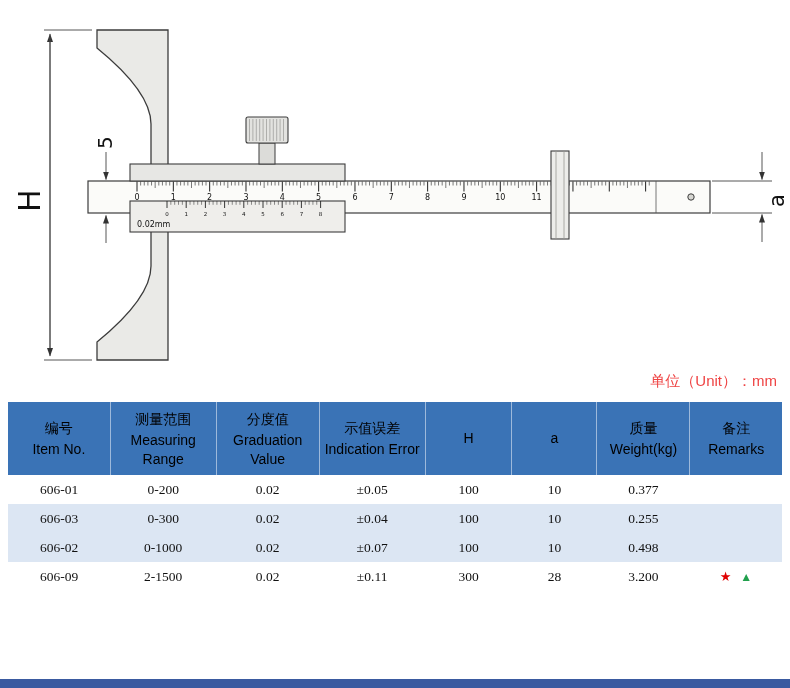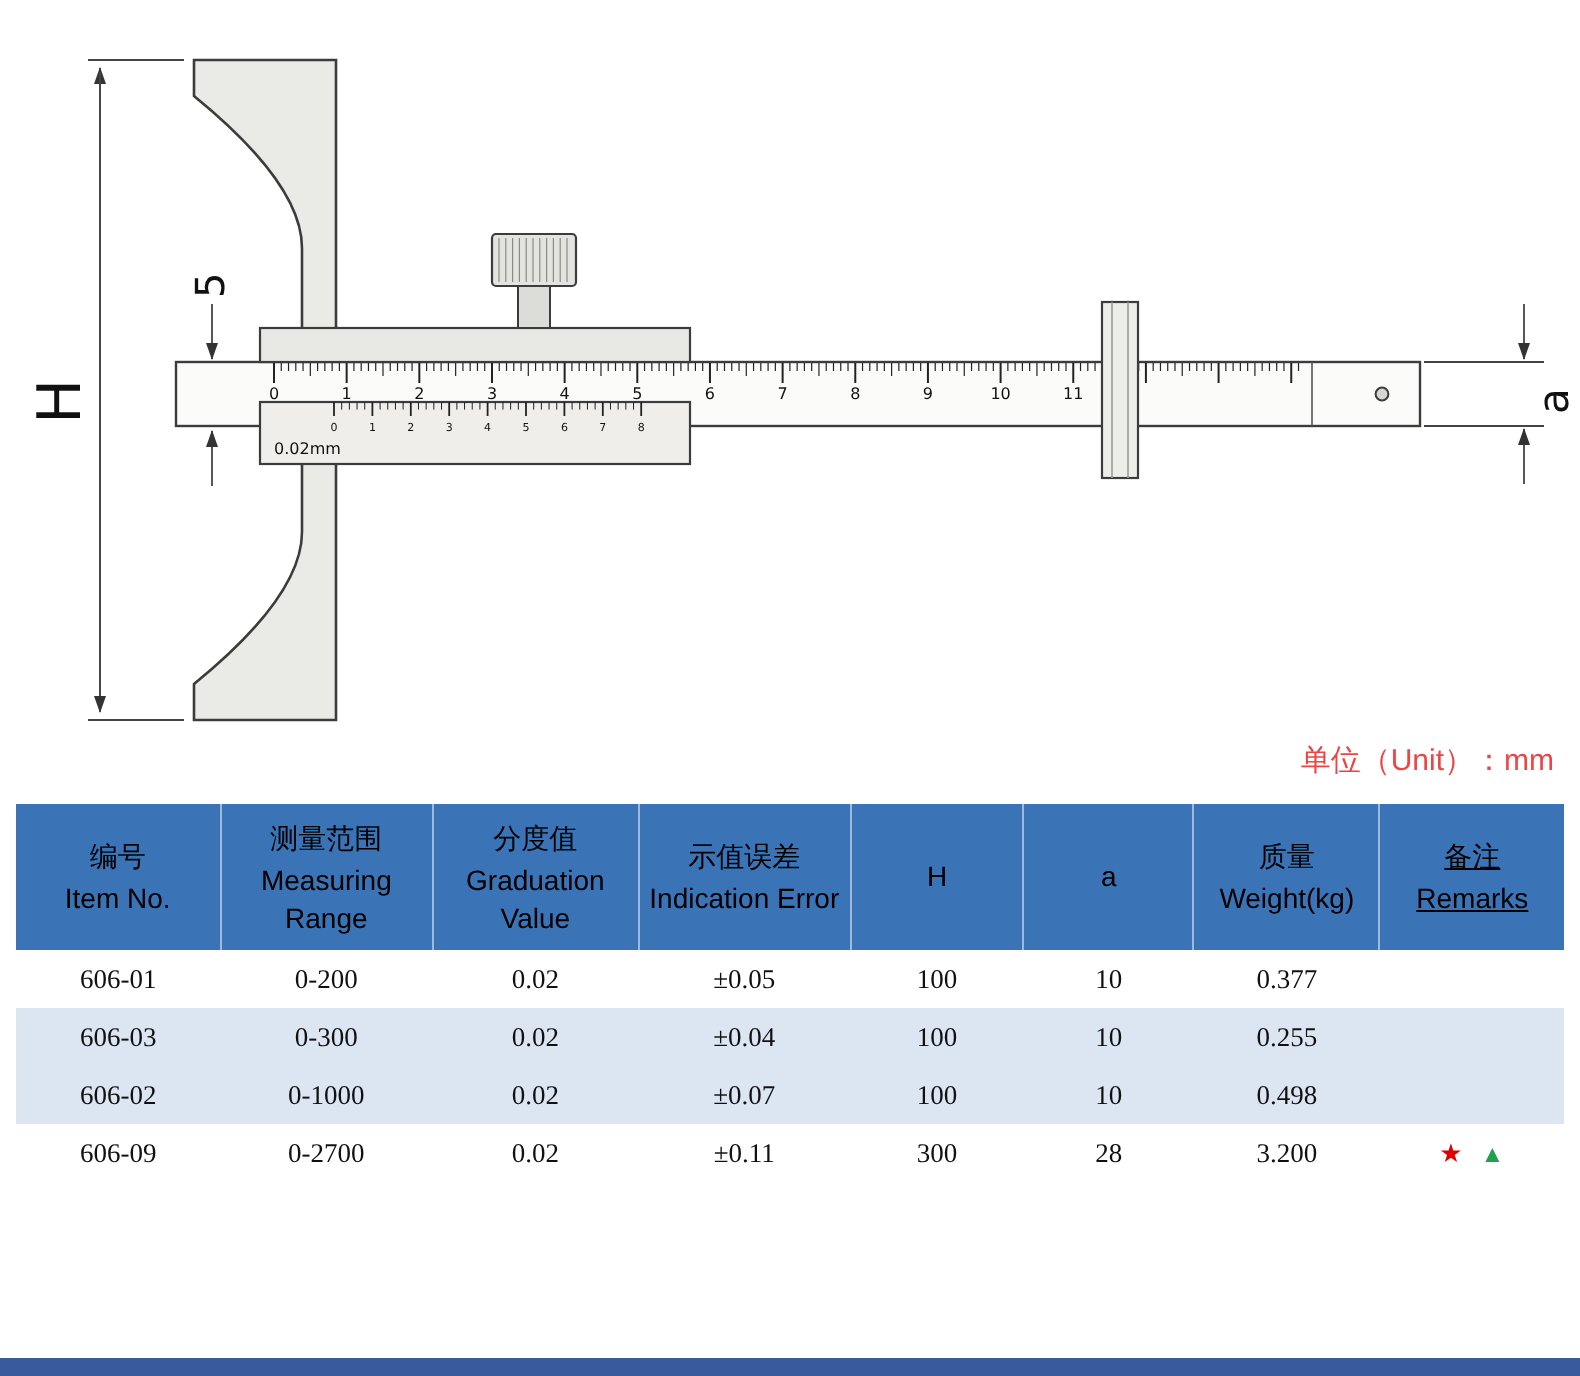--- a/index.html
+++ b/index.html
@@ -5,21 +5,21 @@
   html,body{margin:0;padding:0;width:790px;height:688px;overflow:hidden;background:#fff;
             font-family:"Liberation Sans",sans-serif;}
   .page{position:relative;width:790px;height:688px;background:#fff;}
   svg text{font-family:"DejaVu Sans",sans-serif;}
 
   .unit-note{position:absolute;top:368px;right:13px;font-size:15px;line-height:26px;color:#ef4444;}
 
   table.spec{position:absolute;top:402px;left:8px;width:774px;border-collapse:collapse;table-layout:fixed;}
   thead th{background:var(--header-bg,#3a73b6);color:#000000;font-weight:normal;vertical-align:middle;
            padding:7px 0;border-right:1px solid rgba(255,255,255,.5);}
-  thead th:last-child{border-right:none;text-decoration:underline;}
+  thead th:last-child{border-right:none;}
   th .zh{display:block;font-size:14px;line-height:1.55;}
   th .en{display:block;font-size:14px;line-height:1.35;}
   tbody td{height:29px;padding:0 2px;text-align:center;vertical-align:middle;
            font-family:"Liberation Serif",serif;font-size:13.5px;color:#111;margin-top:20px;}
   tr.alt td{background:var(--row-alt-bg,#dce6f3);}
   .star{color:var(--star-red,#e00000);font-size:13px;margin-right:9px;}
   .tri{color:var(--triangle-green,#21a04d);font-size:12px;}
 
   .bottom-bar{position:absolute;left:0;bottom:0;width:790px;height:9px;background:var(--bottom-bar,#3a5aa0);}
 </style>
@@ -386,21 +386,21 @@
         <td>0-1000</td>
         <td>0.02</td>
         <td>±0.07</td>
         <td>100</td>
         <td>10</td>
         <td>0.498</td>
         <td></td>
       </tr>
       <tr>
         <td>606-09</td>
-        <td>0-2700</td>
+        <td>2-1500</td>
         <td>0.02</td>
         <td>±0.11</td>
         <td>300</td>
         <td>28</td>
         <td>3.200</td>
         <td>
           <span class="star">★</span><span class="tri">▲</span>
         </td>
       </tr>
     </tbody>

